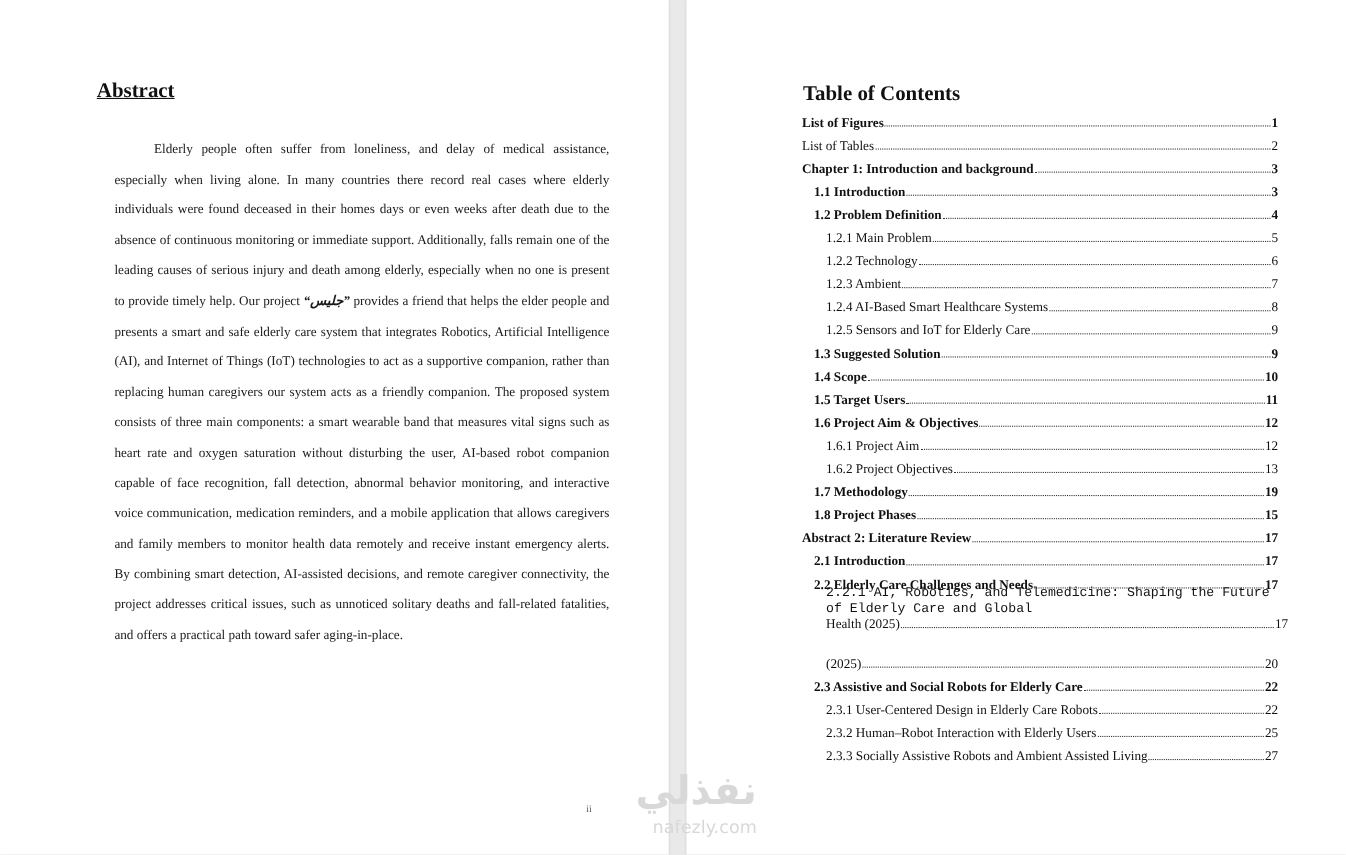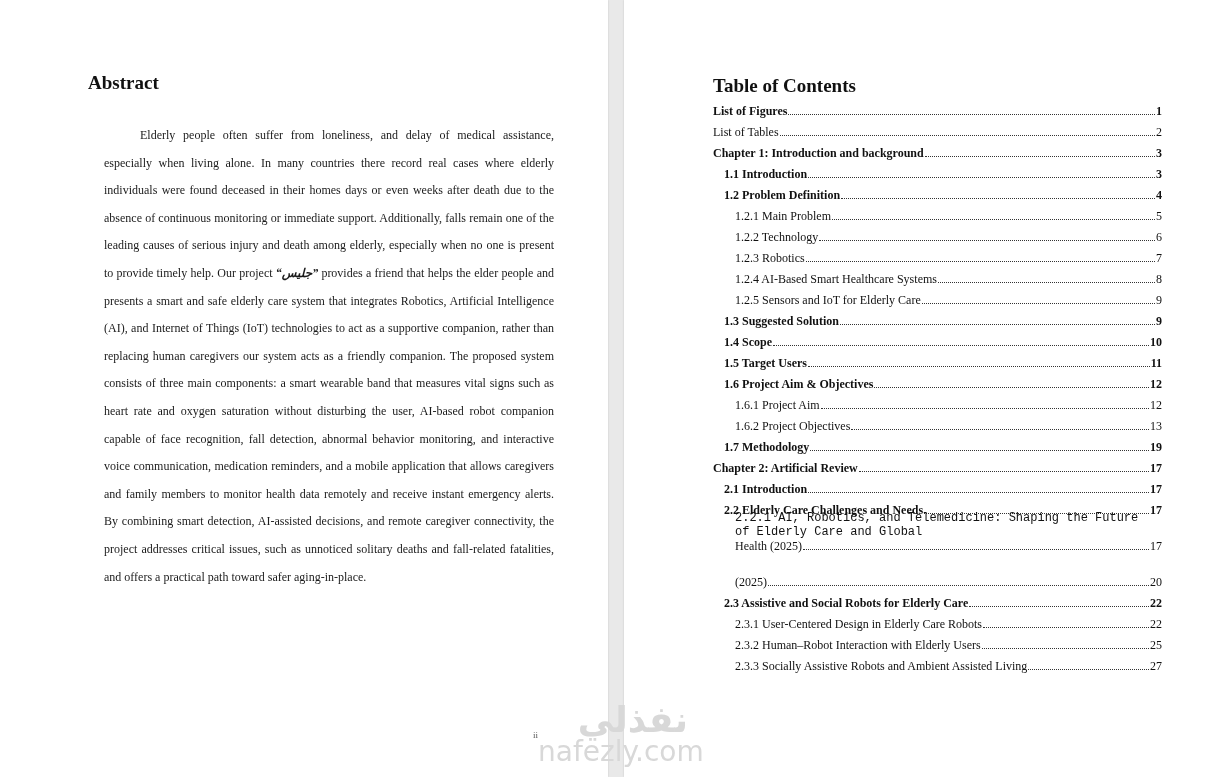--- a/index.html
+++ b/index.html
@@ -10,65 +10,65 @@
   }
   .page {
     position: absolute; top: 0; background: #ffffff; height: 777px;
     box-shadow: 0 0 2px rgba(0,0,0,0.15);
   }
   #page-left { left: 0; width: 608px; }
   #page-right { left: 624px; width: 600px; }
 
   .abstract-title {
     position: absolute; left: 88px; top: 72px;
-    font-size: 19px; font-weight: bold; margin: 0;
+    font-size: 19px; font-weight: bold; margin: 0; text-decoration: underline;
   }
   .abstract-body {
     position: absolute; left: 104px; top: 122px; width: 450px;
     font-size: 12px; line-height: 27.6px; text-align: justify;
     text-indent: 36px; margin: 0; color: #1a1a1a;
   }
   .abstract-body .proj-name { font-weight: bold; font-style: italic; }
 
   .page-number {
     position: absolute; left: 533px; top: 730px; font-size: 9px; color: #555;
   }
 
   .toc-title {
-    position: absolute; left: 89px; top: 75px;
+    position: absolute; left: 106px; top: 75px;
     font-size: 19px; font-weight: bold; margin: 0;
   }
   .toc-list {
     position: absolute; left: 89px; top: 97px; width: 449px;
     margin: 0; padding: 0; list-style: none; font-size: 12px;
   }
   .toc-entry {
     display: flex; align-items: flex-end; height: 21px; line-height: 14px;
-    padding-bottom: 0; box-sizing: border-box; padding-top: 4px;
+    padding-bottom: 0; box-sizing: border-box; padding-top: 4px; margin-left: 16px;
   }
   .toc-entry.two-line { height: 36px; }
   .toc-entry .toc-text { white-space: nowrap; }
   .toc-entry.two-line .toc-text { white-space: normal; width: 420px; font-family: Liberation Mono, monospace; }
   .toc-entry .dots {
     flex: 1; border-bottom: 1px dotted #333; margin: 0 1px 3px 1px; min-width: 10px;
   }
   .toc-entry .pg { text-align: right; }
   .lvl-0 { padding-left: 0; }
   .lvl-1 { padding-left: 11px; }
   .lvl-2 { padding-left: 22px; align-items: flex-end; }
   .bold { font-weight: bold; }
   .two-line-wrap { display: flex; flex-direction: column; flex: 1; }
   .two-line-wrap .line2 { display: flex; align-items: flex-end; }
 
   .watermark {
     position: absolute; left: 538px; top: 700px; width: 150px; height: 77px;
     color: #d8d8d8; text-align: right; pointer-events: none;
   }
   .watermark .wm-arabic { font-size: 36px; font-weight: bold; line-height: 40px; font-family: "DejaVu Sans", sans-serif; }
-  .watermark .wm-latin { font-size: 28px; line-height: 24px; font-family: "DejaVu Sans", sans-serif; }
+  .watermark .wm-latin { font-size: 16px; line-height: 24px; font-family: "DejaVu Sans", sans-serif; }
 </style>
 </head>
 <body>
 
 <div class="page" id="page-left">
   <h1 class="abstract-title">Abstract</h1>
   <p class="abstract-body"><span>Elderly people often suffer from loneliness, and delay of medical assistance, especially when living alone. In many countries there record real cases where elderly individuals were found deceased in their homes days or even weeks after death due to the absence of continuous monitoring or immediate support. Additionally, falls remain one of the leading causes of serious injury and death among elderly, especially when no one is present to provide timely help. Our project </span><span class="proj-name">“جليس”</span><span> provides a friend that helps the elder people and presents a smart and safe elderly care system that integrates Robotics, Artificial Intelligence (AI), and Internet of Things (IoT) technologies to act as a supportive companion, rather than replacing human caregivers our system acts as a friendly companion. The proposed system consists of three main components: a smart wearable band that measures vital signs such as heart rate and oxygen saturation without disturbing the user, AI-based robot companion capable of face recognition, fall detection, abnormal behavior monitoring, and interactive voice communication, medication reminders, and a mobile application that allows caregivers and family members to monitor health data remotely and receive instant emergency alerts. By combining smart detection, AI-assisted decisions, and remote caregiver connectivity, the project addresses critical issues, such as unnoticed solitary deaths and fall-related fatalities, and offers a practical path toward safer aging-in-place.</span></p>
   <div class="page-number">ii</div>
 </div>
 
@@ -104,21 +104,21 @@
         <span class="toc-text">1.2.1 Main Problem</span>
         <span class="dots"></span>
         <span class="pg">5</span>
       </li>
       <li class="toc-entry lvl-2">
         <span class="toc-text">1.2.2 Technology</span>
         <span class="dots"></span>
         <span class="pg">6</span>
       </li>
       <li class="toc-entry lvl-2">
-        <span class="toc-text">1.2.3 Robotics</span>
+        <span class="toc-text">1.2.3 Ambient</span>
         <span class="dots"></span>
         <span class="pg">7</span>
       </li>
       <li class="toc-entry lvl-2">
         <span class="toc-text">1.2.4 AI-Based Smart Healthcare Systems</span>
         <span class="dots"></span>
         <span class="pg">8</span>
       </li>
       <li class="toc-entry lvl-2">
         <span class="toc-text">1.2.5 Sensors and IoT for Elderly Care</span>
@@ -153,22 +153,27 @@
       <li class="toc-entry lvl-2">
         <span class="toc-text">1.6.2 Project Objectives</span>
         <span class="dots"></span>
         <span class="pg">13</span>
       </li>
       <li class="toc-entry lvl-1 bold">
         <span class="toc-text">1.7 Methodology</span>
         <span class="dots"></span>
         <span class="pg">19</span>
       </li>
+      <li class="toc-entry lvl-1 bold">
+        <span class="toc-text">1.8 Project Phases</span>
+        <span class="dots"></span>
+        <span class="pg">15</span>
+      </li>
       <li class="toc-entry lvl-0 bold">
-        <span class="toc-text">Chapter 2: Artificial Review</span>
+        <span class="toc-text">Abstract 2: Literature Review</span>
         <span class="dots"></span>
         <span class="pg">17</span>
       </li>
       <li class="toc-entry lvl-1 bold">
         <span class="toc-text">2.1 Introduction</span>
         <span class="dots"></span>
         <span class="pg">17</span>
       </li>
       <li class="toc-entry lvl-1 bold">
         <span class="toc-text">2.2 Elderly Care Challenges and Needs</span>

